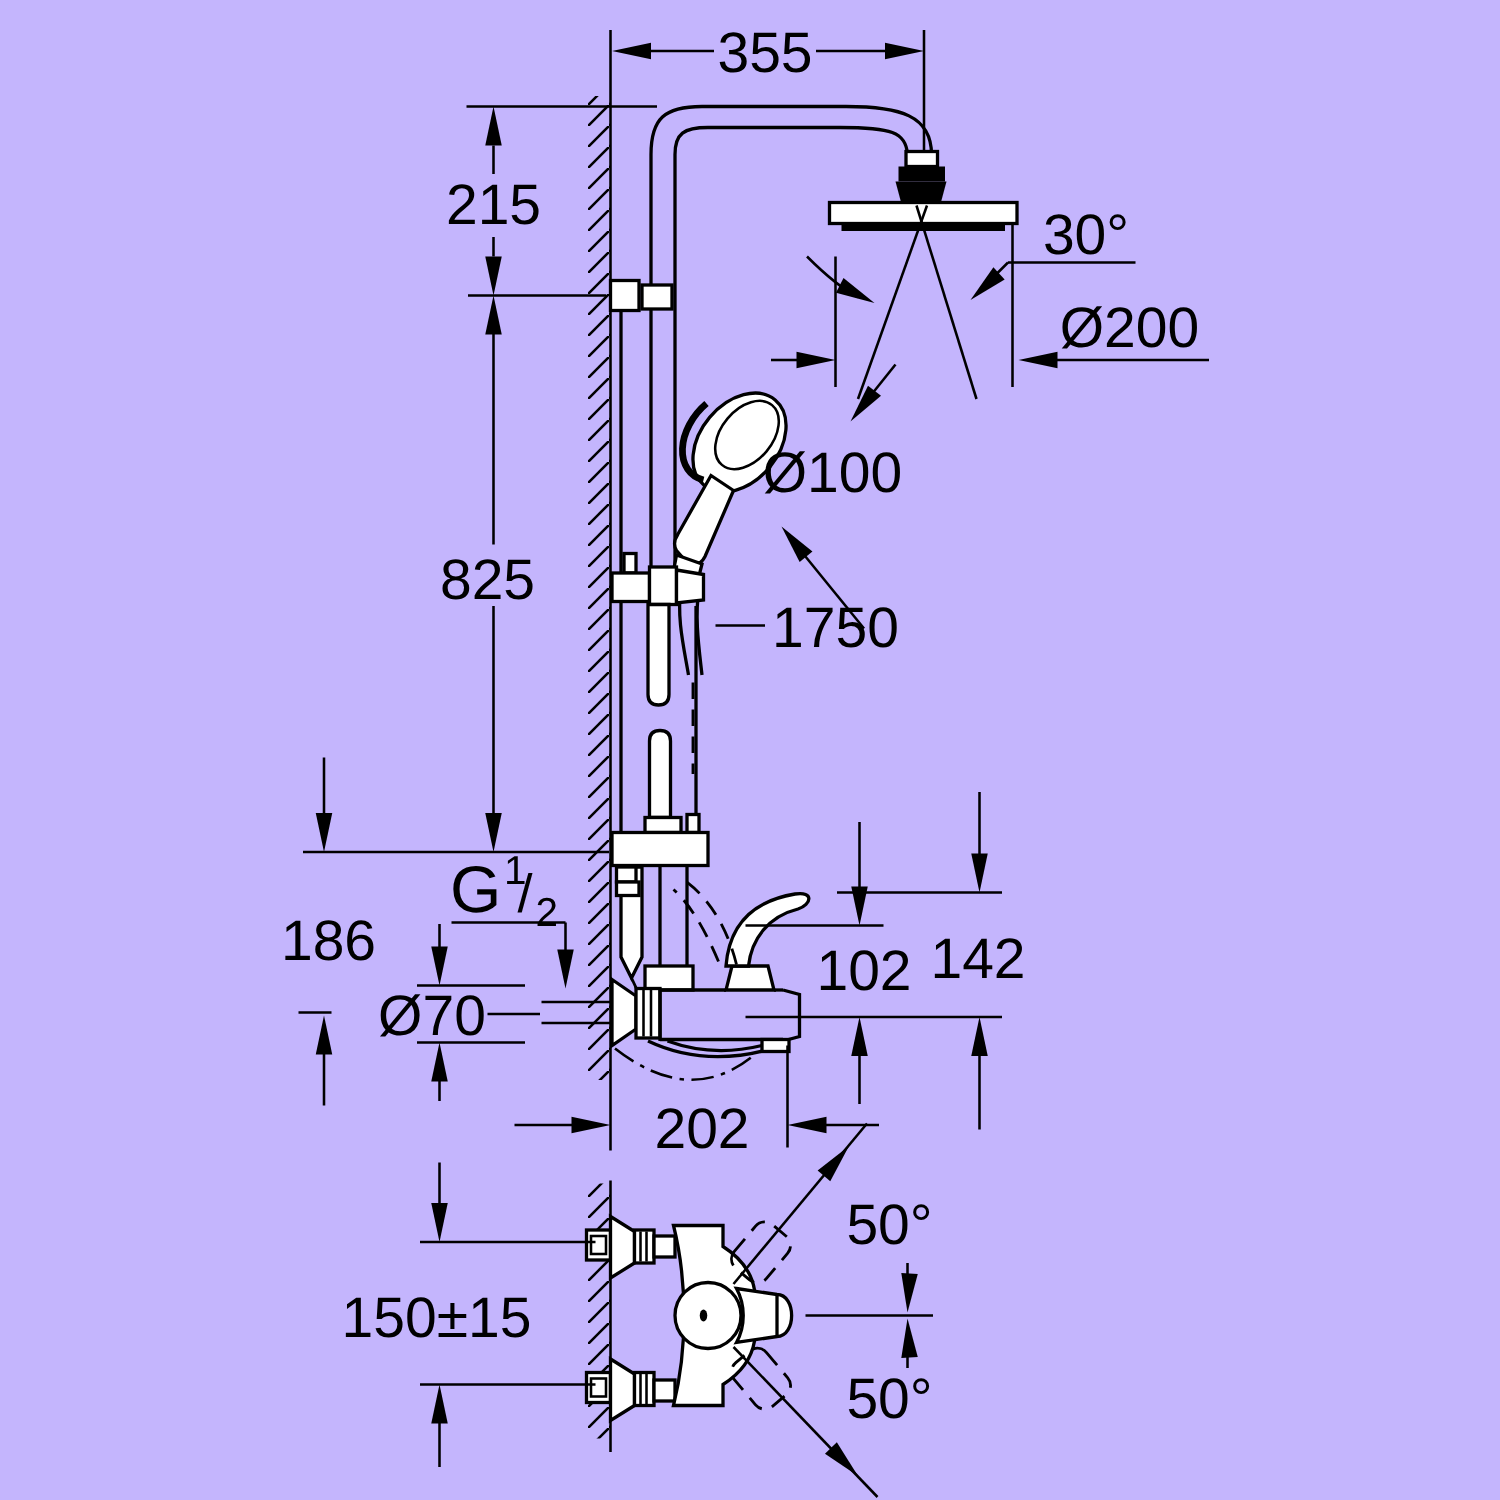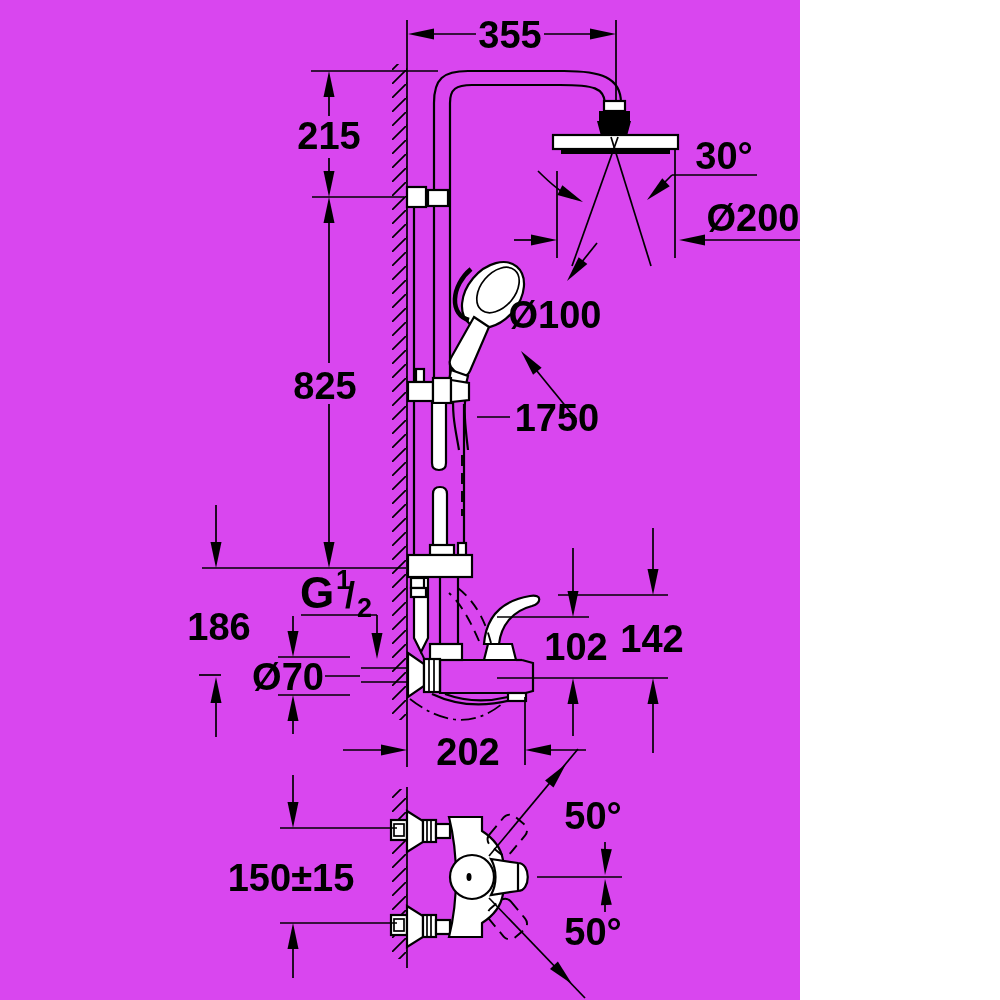--- a/index.html
+++ b/index.html
@@ -1,16 +1,16 @@
 <!DOCTYPE html>
 <html><head>
 <meta charset="utf-8">
 <style>
   html,body{margin:0;padding:0;background:#ffffff;}
-  .page{width:800px;height:1000px;background:#d946ef;position:relative;overflow:hidden;font-weight:bold;}
+  .page{width:1000px;height:1000px;background:#c4b5fd;position:relative;overflow:hidden;}
   svg{display:block;}
   text.dim{font-family:"Liberation Sans",sans-serif;font-size:38px;fill:#000;text-anchor:middle;}
   text.thr{font-family:"Liberation Sans",sans-serif;fill:#000;text-anchor:start;}
   .thin{stroke:#000;stroke-width:1.7;fill:none;}
   .med{stroke:#000;stroke-width:2.2;fill:none;}
   .shape{stroke:#000;stroke-width:2.2;fill:#ffffff;}
   .solid{fill:#000;stroke:none;}
   .dash{stroke:#000;stroke-width:1.9;fill:none;stroke-dasharray:11 7;}
   .dashdot{stroke:#000;stroke-width:1.7;fill:none;stroke-dasharray:15 5 3 5;}
 </style>

